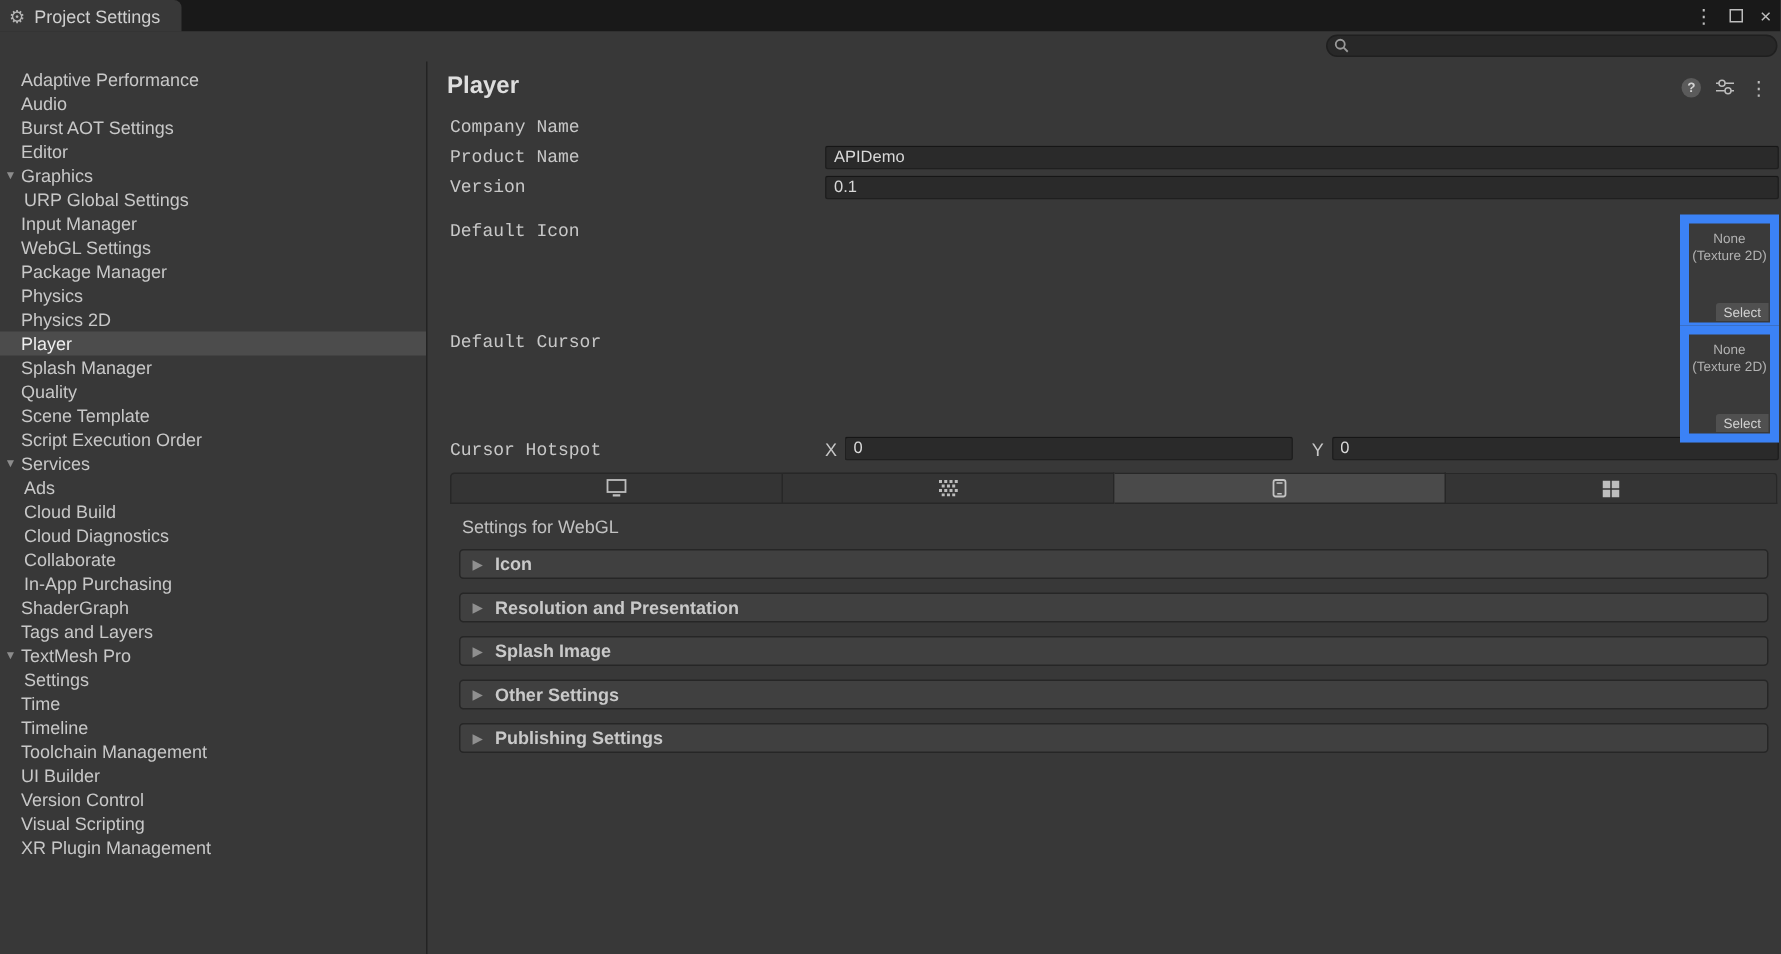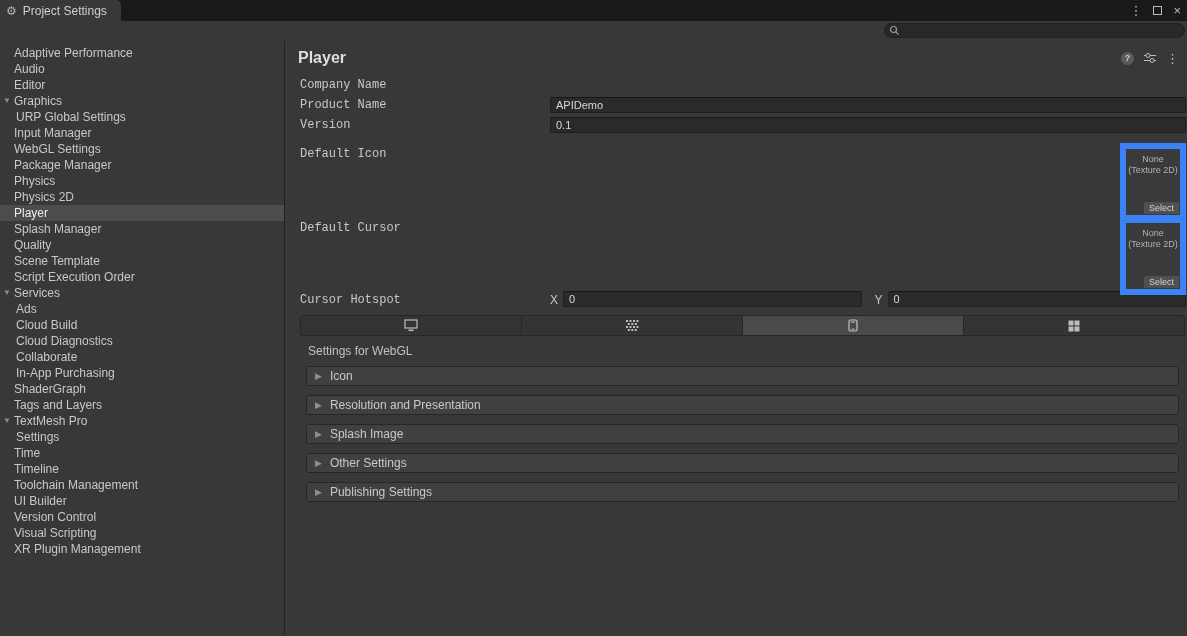--- a/index.html
+++ b/index.html
@@ -53,21 +53,21 @@
   .ptab{flex:1;background:#343434;border:1px solid #272727;border-left-width:0;display:flex;align-items:center;justify-content:center;cursor:default;}
   .ptab:first-child{border-left-width:1px;border-top-left-radius:3px;}
   .ptab:last-child{border-top-right-radius:3px;}
   .ptab.selected{background:#4a4a4a;}
   .ptab svg{display:block;}
 
   .settings-for{margin:8px 0 8px 22px;color:#c2c2c2;}
 
   .section{height:20px;margin:0 8px 9px 20px;background:#404040;border:1px solid #262626;border-radius:3px;display:flex;align-items:center;padding-left:8px;cursor:default;}
   .section .arrow{color:#8f8f8f;font-size:9px;margin-right:8px;line-height:1;}
-  .section .sec-label{font-weight:normal;color:#c9c9c9;}
+  .section .sec-label{font-weight:bold;color:#c9c9c9;}
 </style>
 </head>
 <body>
 
 <div class="titlebar">
   <div class="wintab">
     <span class="gear">⚙</span>
     <span>Project Settings</span>
   </div>
   <div class="winctrls">
@@ -84,20 +84,21 @@
       <line x1="6.8" y1="6.8" x2="9.5" y2="9.5" stroke="#9a9a9a" stroke-width="1.2"></line>
     </svg>
     <input class="search-input" type="text" placeholder="" style="">
   </div>
 </div>
 
 <div class="sidebar">
   <div>
       <div class="sb-row"><span>Adaptive Performance</span></div>
       <div class="sb-row"><span>Audio</span></div>
+      <div class="sb-row"><span>Burst AOT Settings</span></div>
       <div class="sb-row"><span>Editor</span></div>
       <div class="sb-row"><span class="foldout">▼</span><span>Graphics</span></div>
       <div class="sb-row child"><span>URP Global Settings</span></div>
       <div class="sb-row"><span>Input Manager</span></div>
       <div class="sb-row"><span>WebGL Settings</span></div>
       <div class="sb-row"><span>Package Manager</span></div>
       <div class="sb-row"><span>Physics</span></div>
       <div class="sb-row"><span>Physics 2D</span></div>
       <div class="sb-row selected"><span>Player</span></div>
       <div class="sb-row"><span>Splash Manager</span></div>

